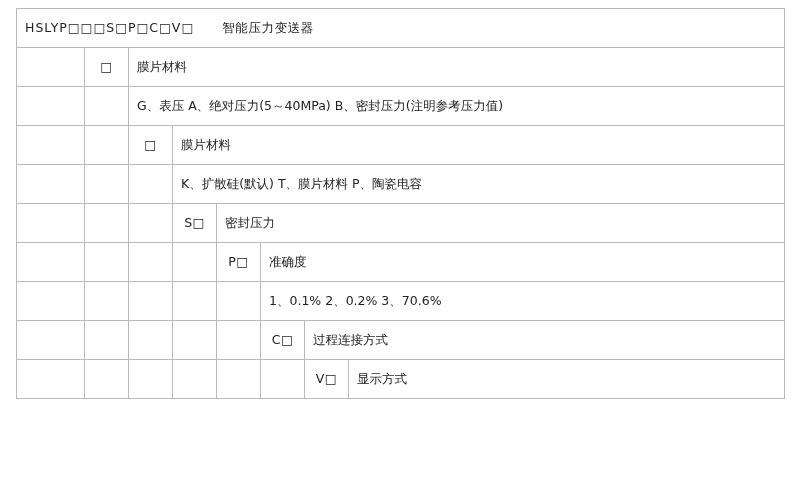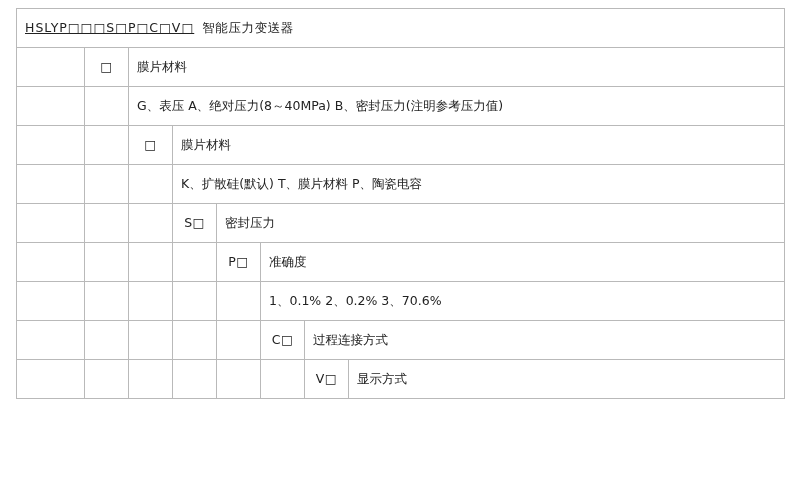--- a/index.html
+++ b/index.html
@@ -56,24 +56,23 @@
   td.title-cell {
     font-size: 13.5px;
     letter-spacing: 0.6px;
     height: 34px;
   }
   td.label {
     font-size: 12.5px;
   }
   .ttl-code {
     letter-spacing: 1px;
-    text-decoration: underline;
   }
   .ttl-name {
-    margin-left: 8px;
+    margin-left: 28px;
   }
 </style>
 </head>
 <body>
 
 <div class="sheet">
   <table class="spec">
     <colgroup>
       <col style="width:68px">
       <col style="width:44px">
@@ -95,21 +94,21 @@
 
 
     <tr>
       <td class="void"></td>
       <td class="code">□</td>
       <td class="label" colspan="7">膜片材料</td>
     </tr>
     <tr>
       <td class="void"></td>
       <td class="blank"></td>
-      <td class="label" colspan="7">G、表压  A、绝对压力(8～40MPa)  B、密封压力(注明参考压力值)</td>
+      <td class="label" colspan="7">G、表压  A、绝对压力(5～40MPa)  B、密封压力(注明参考压力值)</td>
     </tr>
 
     <tr>
       <td class="void"></td>
       <td class="void"></td>
       <td class="code">□</td>
       <td class="label" colspan="6">膜片材料</td>
     </tr>
     <tr>
       <td class="void"></td>

